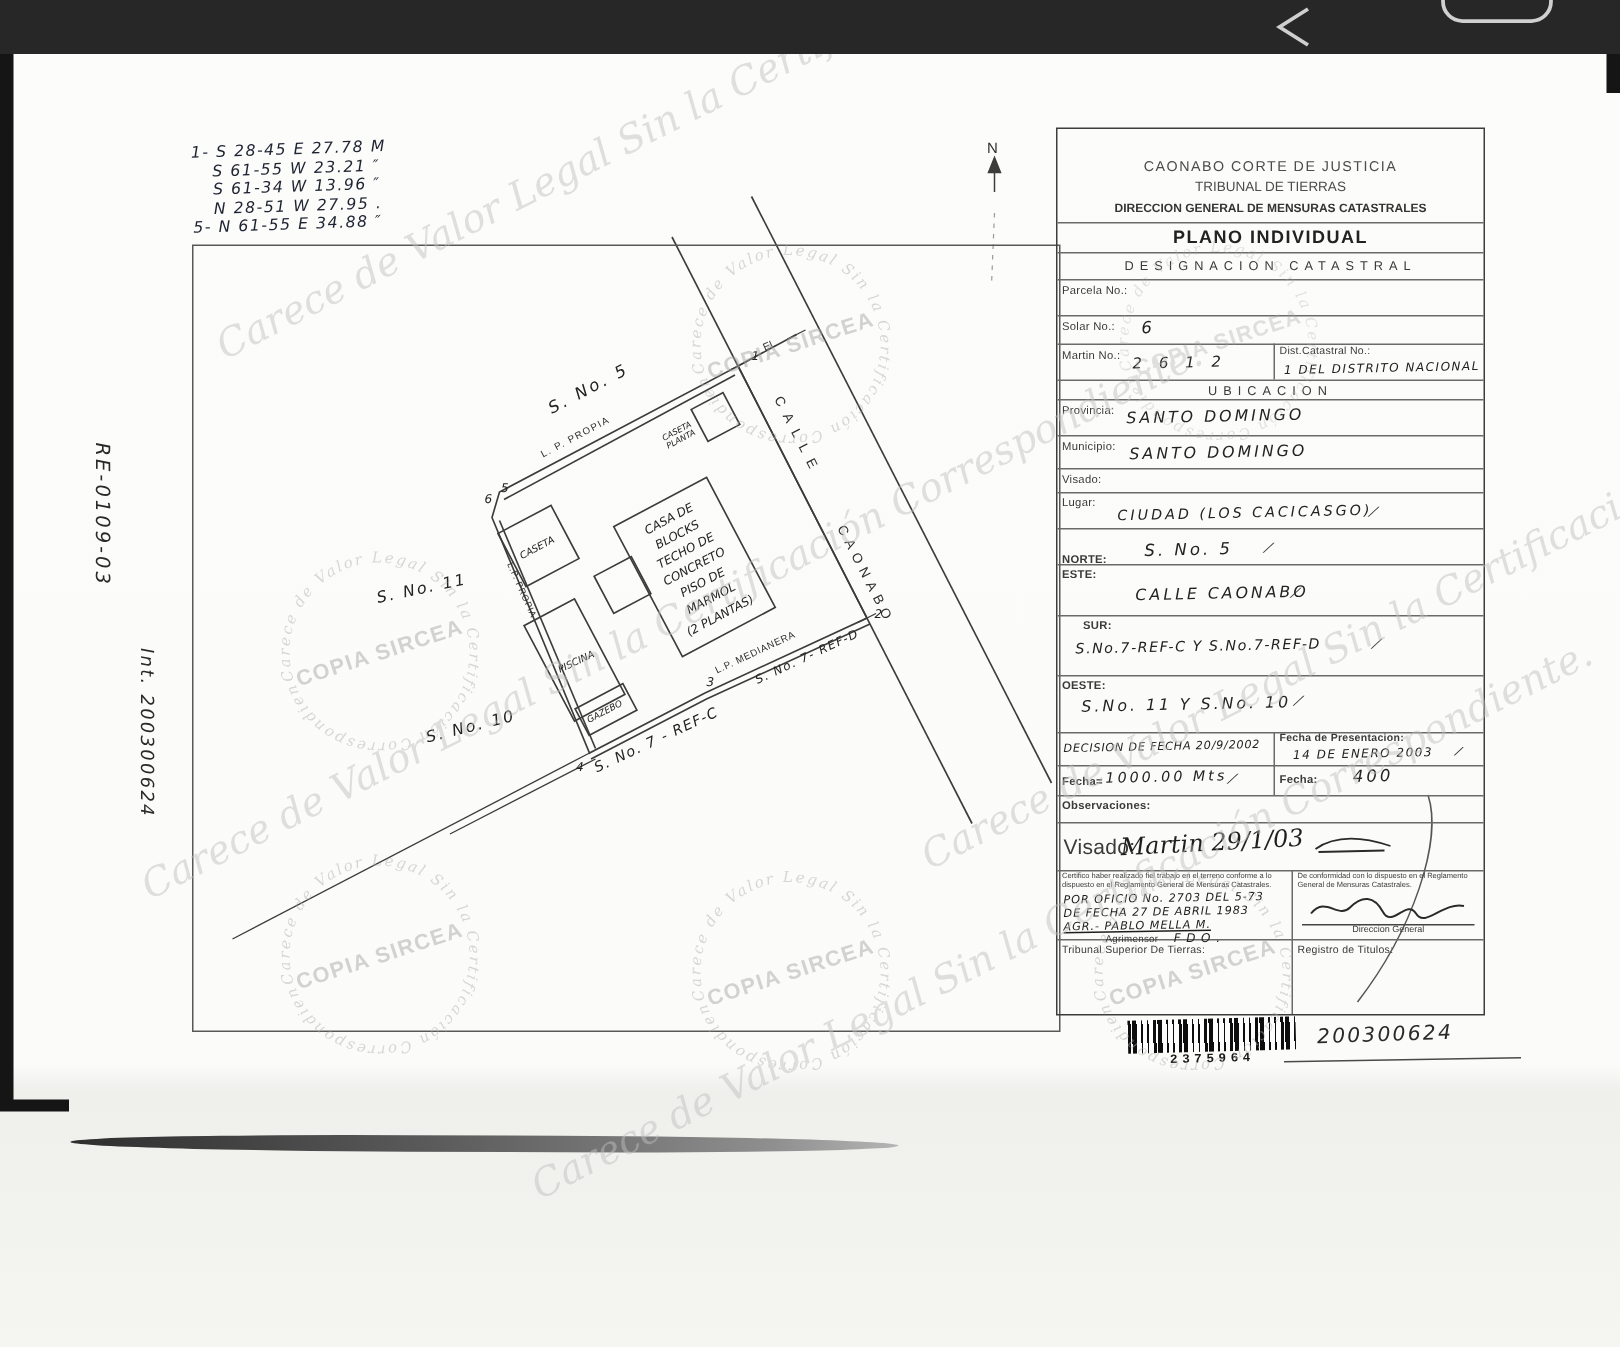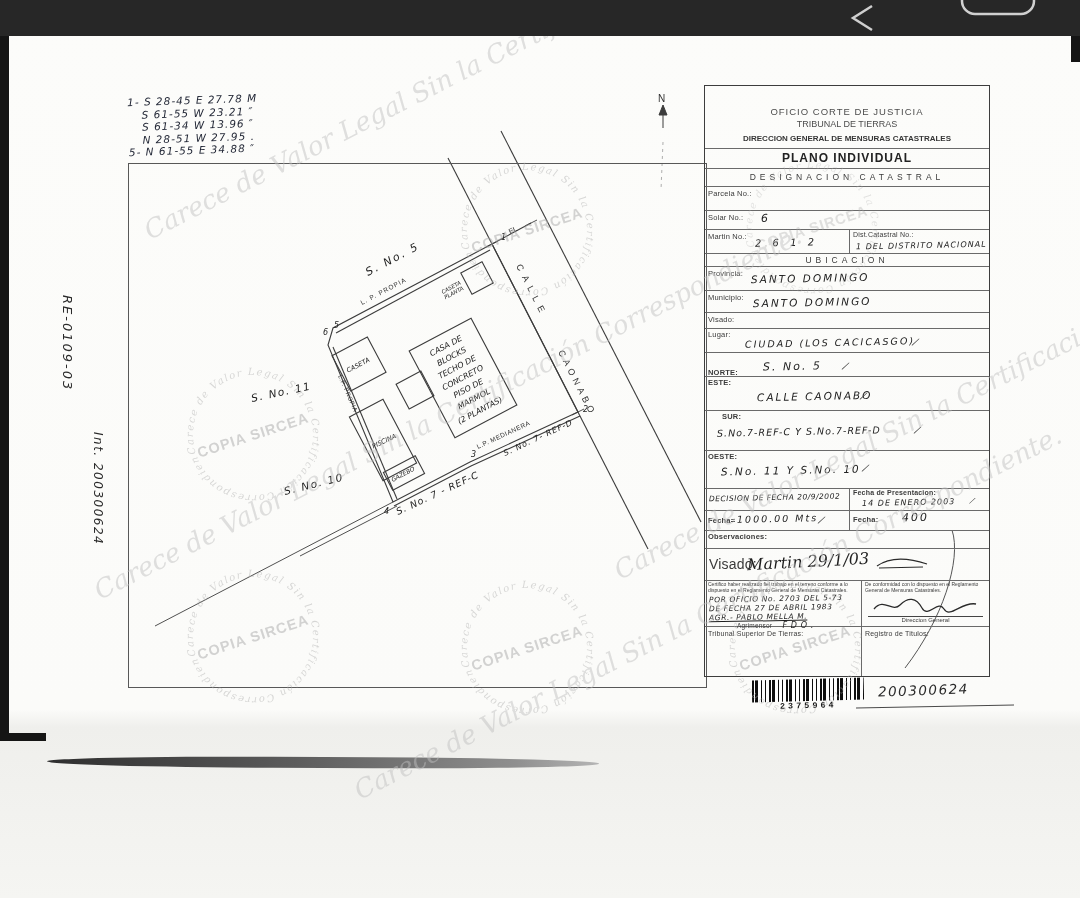--- a/index.html
+++ b/index.html
@@ -170,21 +170,21 @@
   </div>
 
   <div class="margin-note" style="left:75px;top:295px;font-size:13px;letter-spacing:2px">RE-0109-03</div>
   <div class="margin-note" style="left:105px;top:432px;font-size:12px;letter-spacing:1.5px">Int. 200300624</div>
 
   <div class="plan-frame"></div>
 
   <div class="form">
 
     <div class="row" style="top:0;height:62px">
-      <div class="ctr" style="top:20px;font-size:9.5px;letter-spacing:1px;color:#4c4c4c">OFICIO CORTE DE JUSTICIA</div>
+      <div class="ctr" style="top:20px;font-size:9.5px;letter-spacing:1px;color:#4c4c4c">CAONABO CORTE DE JUSTICIA</div>
       <div class="ctr" style="top:33px;font-size:9px;color:#4c4c4c">TRIBUNAL DE TIERRAS</div>
       <div class="ctr" style="top:48px;font-size:8px;font-weight:bold;color:#353535">DIRECCION GENERAL DE MENSURAS CATASTRALES</div>
     </div>
 
     <div class="row" style="top:62px;height:20px">
       <div class="ctr" style="top:3px;font-size:12px;font-weight:bold;letter-spacing:1px;color:#222">PLANO INDIVIDUAL</div>
     </div>
     <div class="row" style="top:82px;height:18px">
       <div class="ctr" style="top:4px;font-size:8.5px;letter-spacing:4px">DESIGNACION CATASTRAL</div>
     </div>

